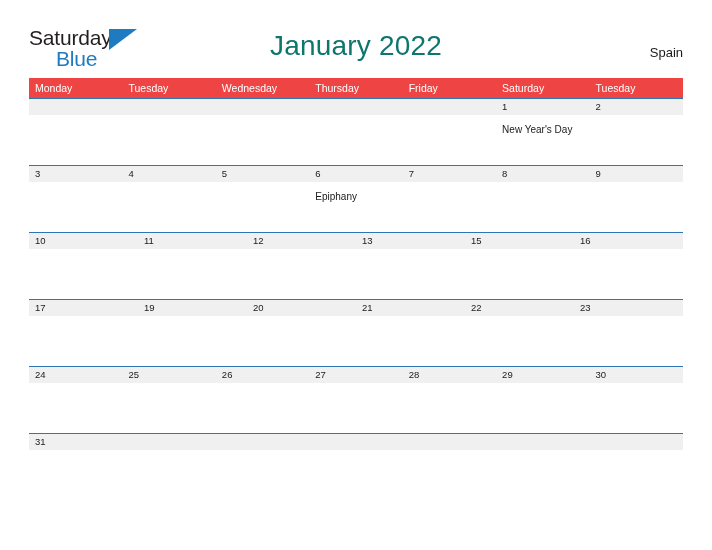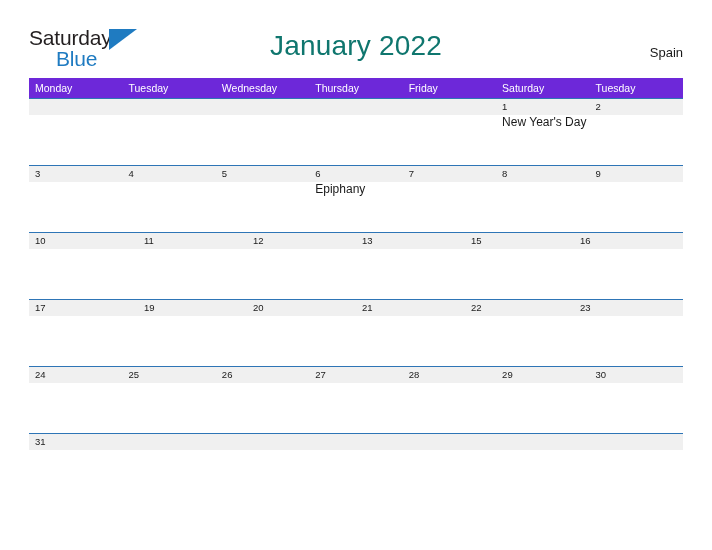--- a/index.html
+++ b/index.html
@@ -79,21 +79,21 @@
   
   .calendar {
     position: absolute;
     left: 29px;
     top: 78px;
     width: 654px;
   }
 
   .weekday-row {
     display: flex;
-    background: #6d28d9;
+    background: #ef4444;
     height: 20px;
   }
   .weekday-cell {
     flex: 1 1 0;
     color: #ffffff;
     font-size: 10.5px;
     line-height: 20px;
     padding-left: 6px;
     box-sizing: border-box;
     font-family: "Liberation Sans", sans-serif;
@@ -128,24 +128,24 @@
     font-family: "Liberation Sans", sans-serif;
   }
   .day-num {
     display: block;
     font-size: 9.5px;
     line-height: 16px;
     color: #1a1a1a;
   }
   .day-event {
     display: block;
-    font-size: 12px;
+    font-size: 10px;
     line-height: 13px;
     color: #1a1a1a;
-    margin-top: 1px;
+    margin-top: 8px;
     white-space: nowrap;
   }
 </style>
 </head>
 <body>
 
 <div class="page-header">
 
   <div class="logo">
     <span class="logo-general">Saturday</span>

